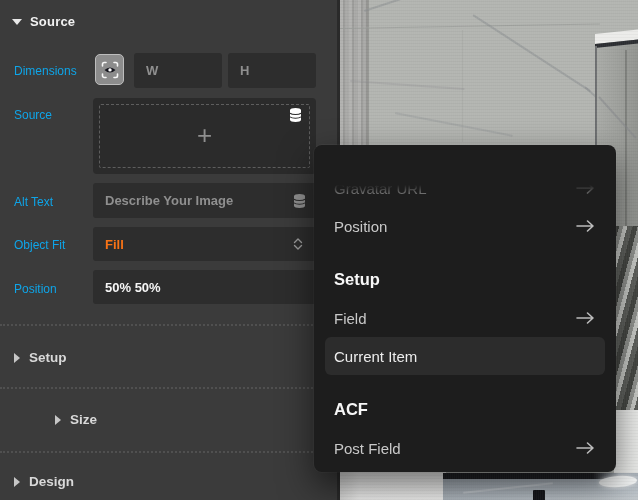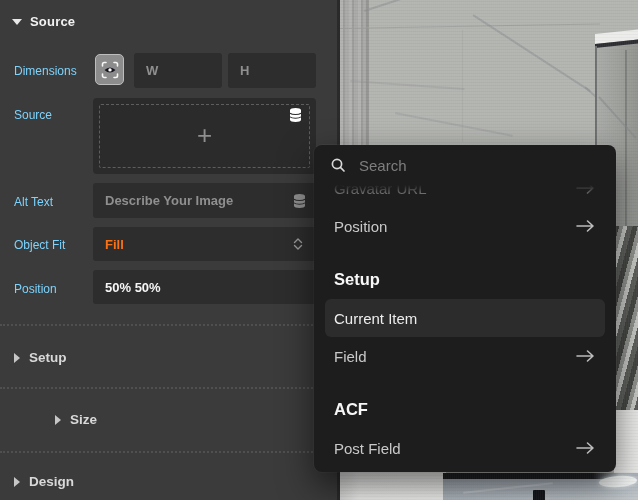--- a/index.html
+++ b/index.html
@@ -51,21 +51,21 @@
   .sidebar{position:absolute;left:0;top:0;width:337px;height:372px;background:#3b3b3b;z-index:2;}
   .sidebar *{box-sizing:border-box;}
   .abs{position:absolute;}
   .panel-header{display:flex;align-items:center;gap:8px;cursor:pointer;}
   .tri-down{width:0;height:0;border-left:5px solid transparent;border-right:5px solid transparent;
             border-top:6px solid #e8e8e8;}
   .tri-right{width:0;height:0;border-top:5px solid transparent;border-bottom:5px solid transparent;
              border-left:6px solid #c6c6c6;}
   .panel-title{font-size:13px;font-weight:bold;color:#f2f2f2;letter-spacing:.2px;}
   .sec-title{font-size:13.5px;font-weight:bold;color:#d9d9d9;}
-  .flabel{font-size:12px;color:#7dd3fc;}
+  .flabel{font-size:12px;color:#0ea5e9;}
   .tinput{background:#2d2d2d;border:none;border-radius:3px;color:#f5f5f5;
           font-family:"Liberation Sans",sans-serif;font-size:13px;font-weight:bold;
           padding:0 12px;outline:none;width:100%;height:100%;}
   .tinput::placeholder{color:#8f8f8f;font-weight:600;}
   .inwrap{position:absolute;}
   .db-badge{position:absolute;right:10px;top:10px;pointer-events:none;}
   .focal-btn{position:absolute;left:95px;top:54px;width:29px;height:31px;border-radius:5px;
              background:#8c8c8c;border:1px solid #bdbdbd;display:flex;align-items:center;
              justify-content:center;cursor:pointer;padding:0;}
   .upload-box{position:absolute;left:93px;top:98px;width:223px;height:76px;background:#2b2b2b;
@@ -201,58 +201,51 @@
       <span class="sec-title">Size</span>
     </div>
     <div class="dotline" style="top:451px;"></div>
     <div class="collapsed-sec abs" style="left:14px;top:474px;">
       <span class="tri-right"></span>
       <span class="sec-title">Design</span>
     </div>
   </aside>
 
   <div class="popup">
-    <div class="search-row">
-      <svg width="16" height="16" viewBox="0 0 16 16">
-        <circle cx="7" cy="7" r="4.6" stroke="#d8d8d8" stroke-width="1.7" fill="none"></circle>
-        <path d="M10.4 10.4 L14 14" stroke="#d8d8d8" stroke-width="1.7" stroke-linecap="round"></path>
-      </svg>
-      <input class="search-input" placeholder="Search" style="">
-    </div>
     <div class="dd-list">
 
       <div class="dd-row first">
         <span>Gravatar URL</span>
         <svg width="22" height="14" viewBox="0 0 22 14">
           <path d="M3 7 H19 M13.5 2 L19 7 L13.5 12" stroke="#bcbcbc" stroke-width="1.6" fill="none" stroke-linecap="round" stroke-linejoin="round"></path>
         </svg>
       </div>
 
       <div class="dd-row">
         <span>Position</span>
         <svg width="22" height="14" viewBox="0 0 22 14">
           <path d="M3 7 H19 M13.5 2 L19 7 L13.5 12" stroke="#bcbcbc" stroke-width="1.6" fill="none" stroke-linecap="round" stroke-linejoin="round"></path>
         </svg>
       </div>
 
       <div class="dd-header">
         <span>Setup</span>
       </div>
 
+      <div class="dd-row">
+        <span>Field</span>
+        <svg width="22" height="14" viewBox="0 0 22 14">
+          <path d="M3 7 H19 M13.5 2 L19 7 L13.5 12" stroke="#bcbcbc" stroke-width="1.6" fill="none" stroke-linecap="round" stroke-linejoin="round"></path>
+        </svg>
+      </div>
+
       <div class="dd-row highlight">
         <span>Current Item</span>
       </div>
 
-      <div class="dd-row">
-        <span>Field</span>
-        <svg width="22" height="14" viewBox="0 0 22 14">
-          <path d="M3 7 H19 M13.5 2 L19 7 L13.5 12" stroke="#bcbcbc" stroke-width="1.6" fill="none" stroke-linecap="round" stroke-linejoin="round"></path>
-        </svg>
-      </div>
-
       <div class="dd-header">
         <span>ACF</span>
       </div>
 
       <div class="dd-row">
         <span>Post Field</span>
         <svg width="22" height="14" viewBox="0 0 22 14">
           <path d="M3 7 H19 M13.5 2 L19 7 L13.5 12" stroke="#bcbcbc" stroke-width="1.6" fill="none" stroke-linecap="round" stroke-linejoin="round"></path>
         </svg>
       </div>

